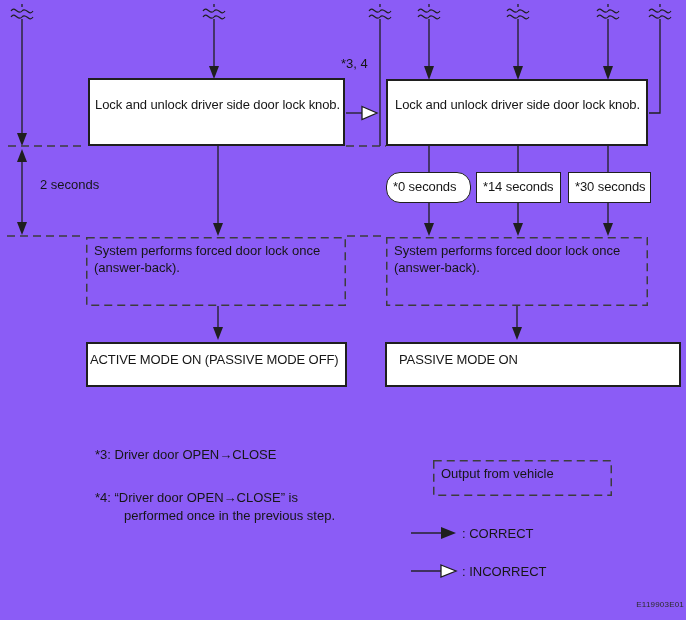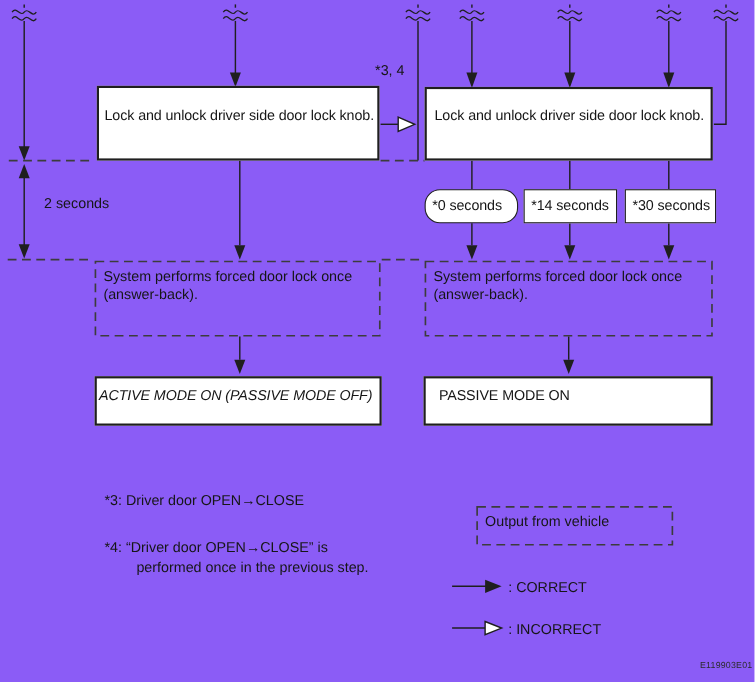--- a/index.html
+++ b/index.html
@@ -24,22 +24,22 @@
     white-space: nowrap;
     letter-spacing: -0.1px;
   }
   .thin { border-width: 1.5px; }
   
   #trigger-left  { left: 88px;  top: 78px;  width: 257px; height: 68px; padding: 17px 2px 0 5px; }
   #trigger-right { left: 386px; top: 79px;  width: 262px; height: 67px; padding: 16px 2px 0 7px; }
   #delay-0  { left: 386px; top: 172px; width: 85px; height: 31px; padding: 6px 0 0 6px; border-radius: 14px; }
   #delay-14 { left: 476px; top: 172px; width: 85px; height: 31px; padding: 6px 0 0 6px; }
   #delay-30 { left: 568px; top: 172px; width: 83px; height: 31px; padding: 6px 0 0 6px; }
-  #result-left  { left: 86px;  top: 342px; width: 261px; height: 45px; padding: 8px 12px 0 2px; font-style: italic; }
-  #result-right { left: 385px; top: 342px; width: 263px; height: 45px; padding: 8px 0 0 12px; }
+  #result-left  { left: 86px;  top: 342px; width: 261px; height: 45px; padding: 8px 12px 0 2px; }
+  #result-right { left: 385px; top: 342px; width: 296px; height: 45px; padding: 8px 0 0 12px; }
   #legend-input { left: 433px; top: 416px; width: 179px; height: 34px; padding: 5px 0 0 7px; }
   
   #action-left-text  { left: 94px;  top: 242px; line-height: 17px; }
   #action-right-text { left: 394px; top: 242px; line-height: 17px; }
   #legend-output-text { left: 441px; top: 466px; }
   
   #ref-label   { left: 341px; top: 56px;  }
   #interval-label { left: 40px; top: 177px; }
   #footnote3   { left: 95px;  top: 447px; }
   #footnote4-l1 { left: 95px; top: 490px; }

